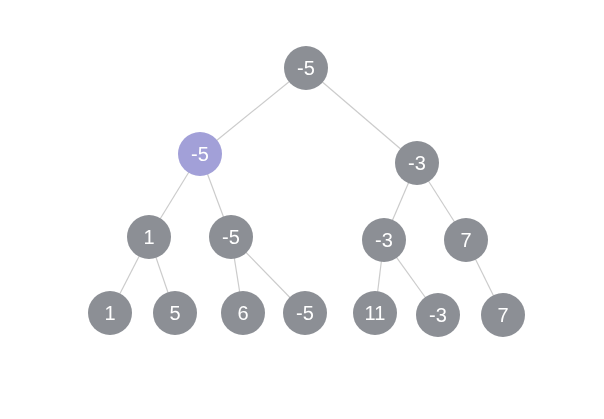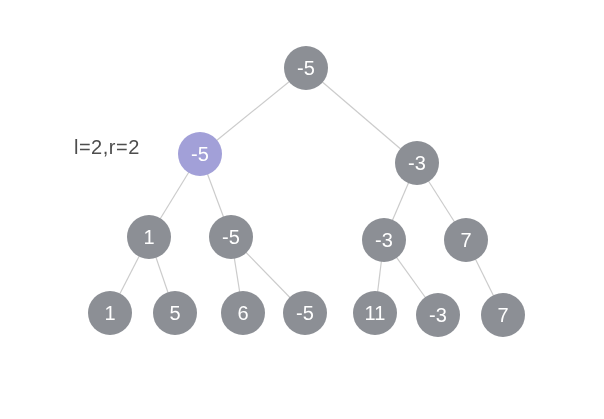--- a/index.html
+++ b/index.html
@@ -115,14 +115,13 @@
       </g>
       <g>
         <circle cx="438" cy="315" r="22" fill="#8c8f95"></circle>
         <text x="438" y="322" class="node-label" fill="#ffffff">-3</text>
       </g>
       <g>
         <circle cx="503" cy="315" r="22" fill="#8c8f95"></circle>
         <text x="503" y="322" class="node-label" fill="#ffffff">7</text>
       </g>
     </svg>
-  <div class="annotation">l=2,r=2</div>
 </div>
 
 </body></html>

